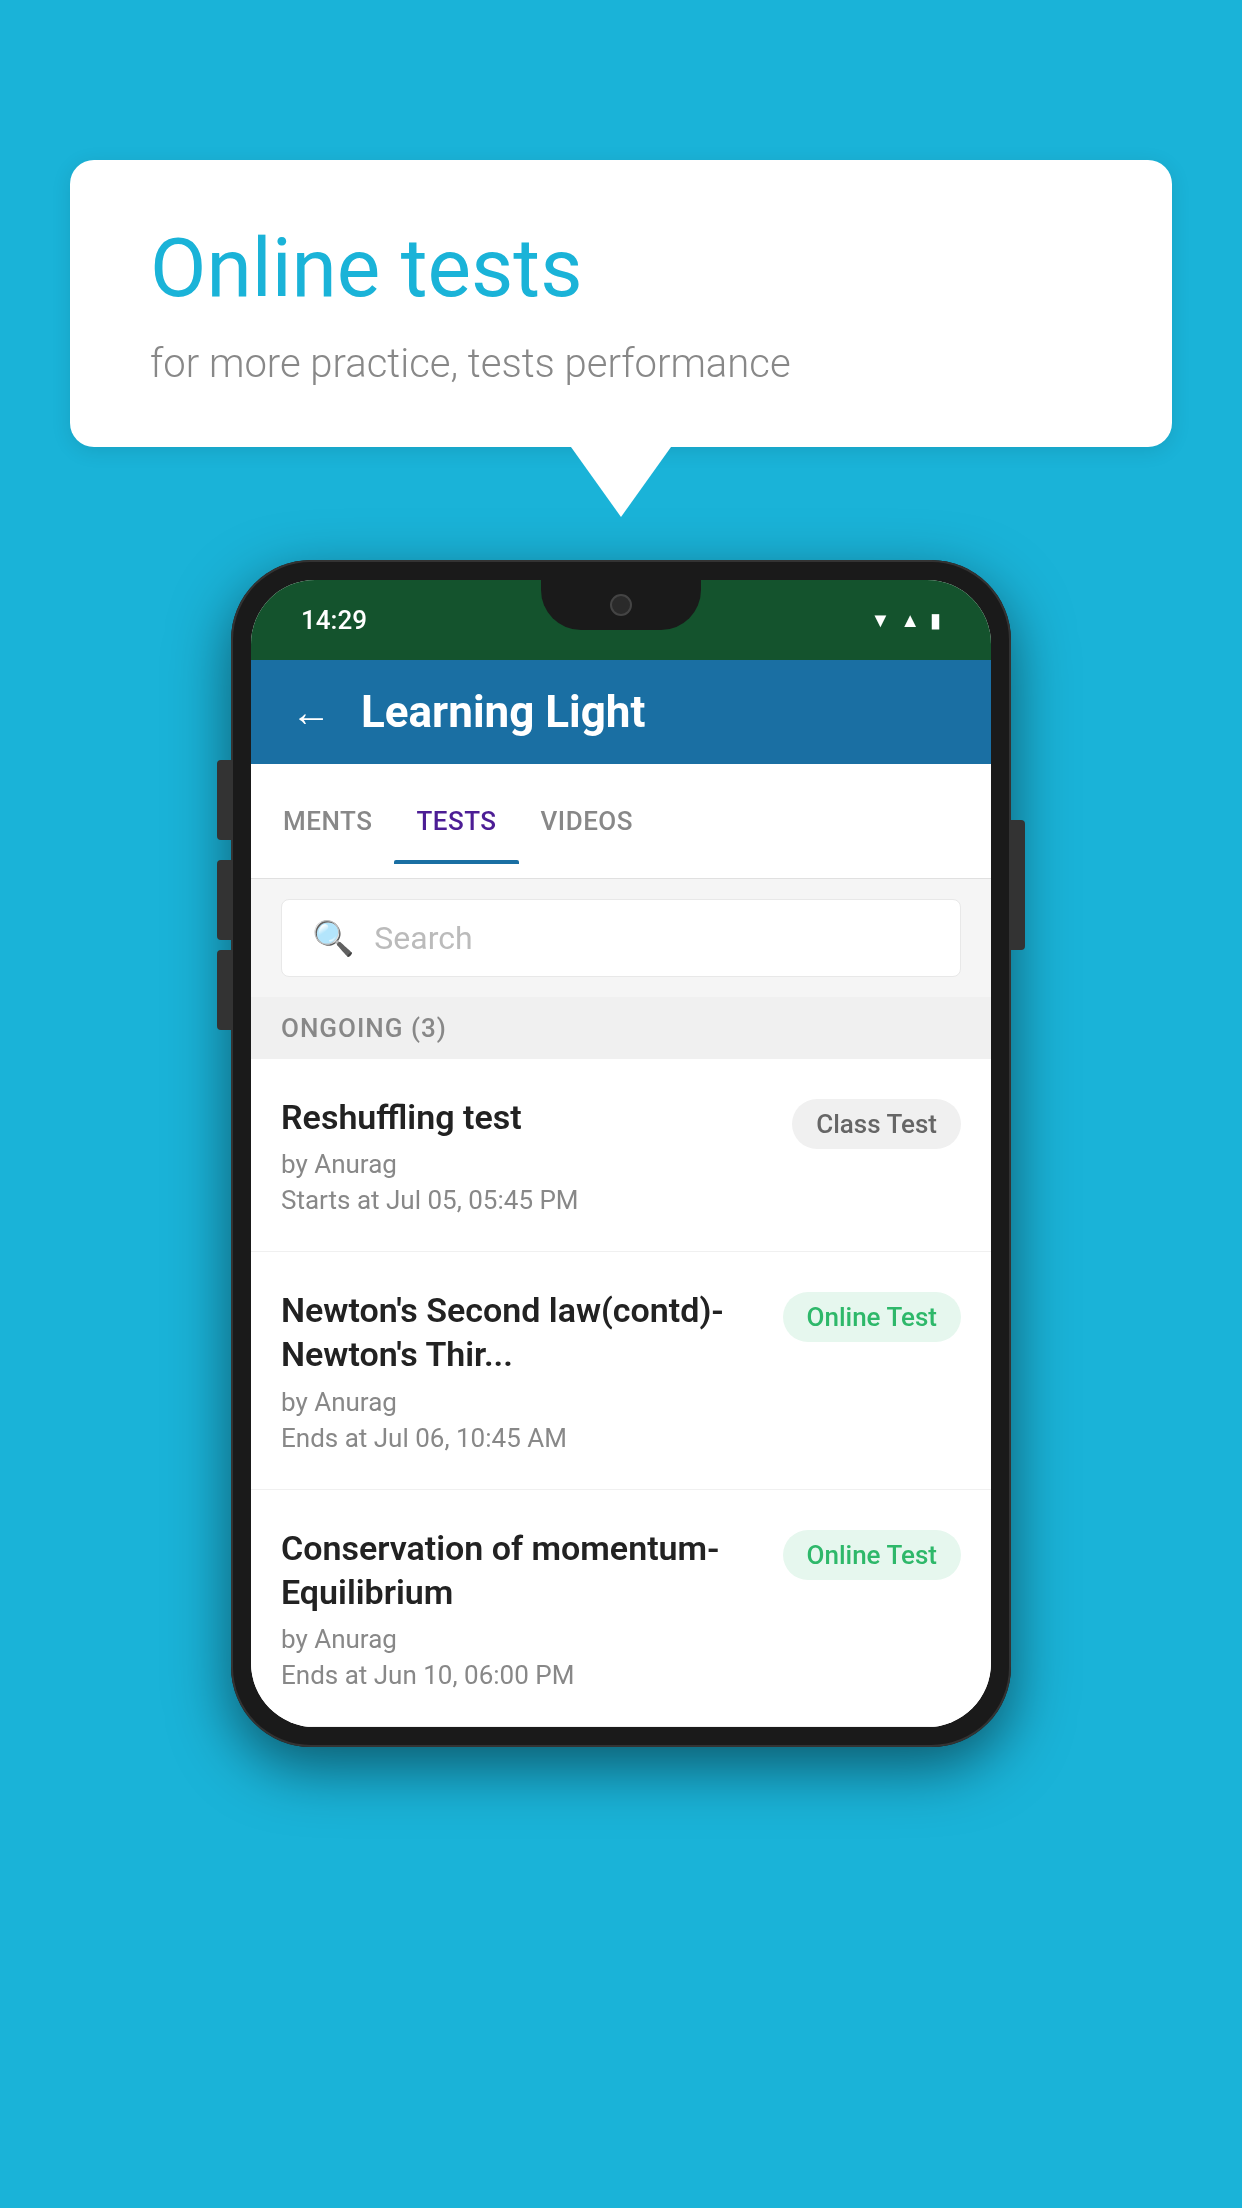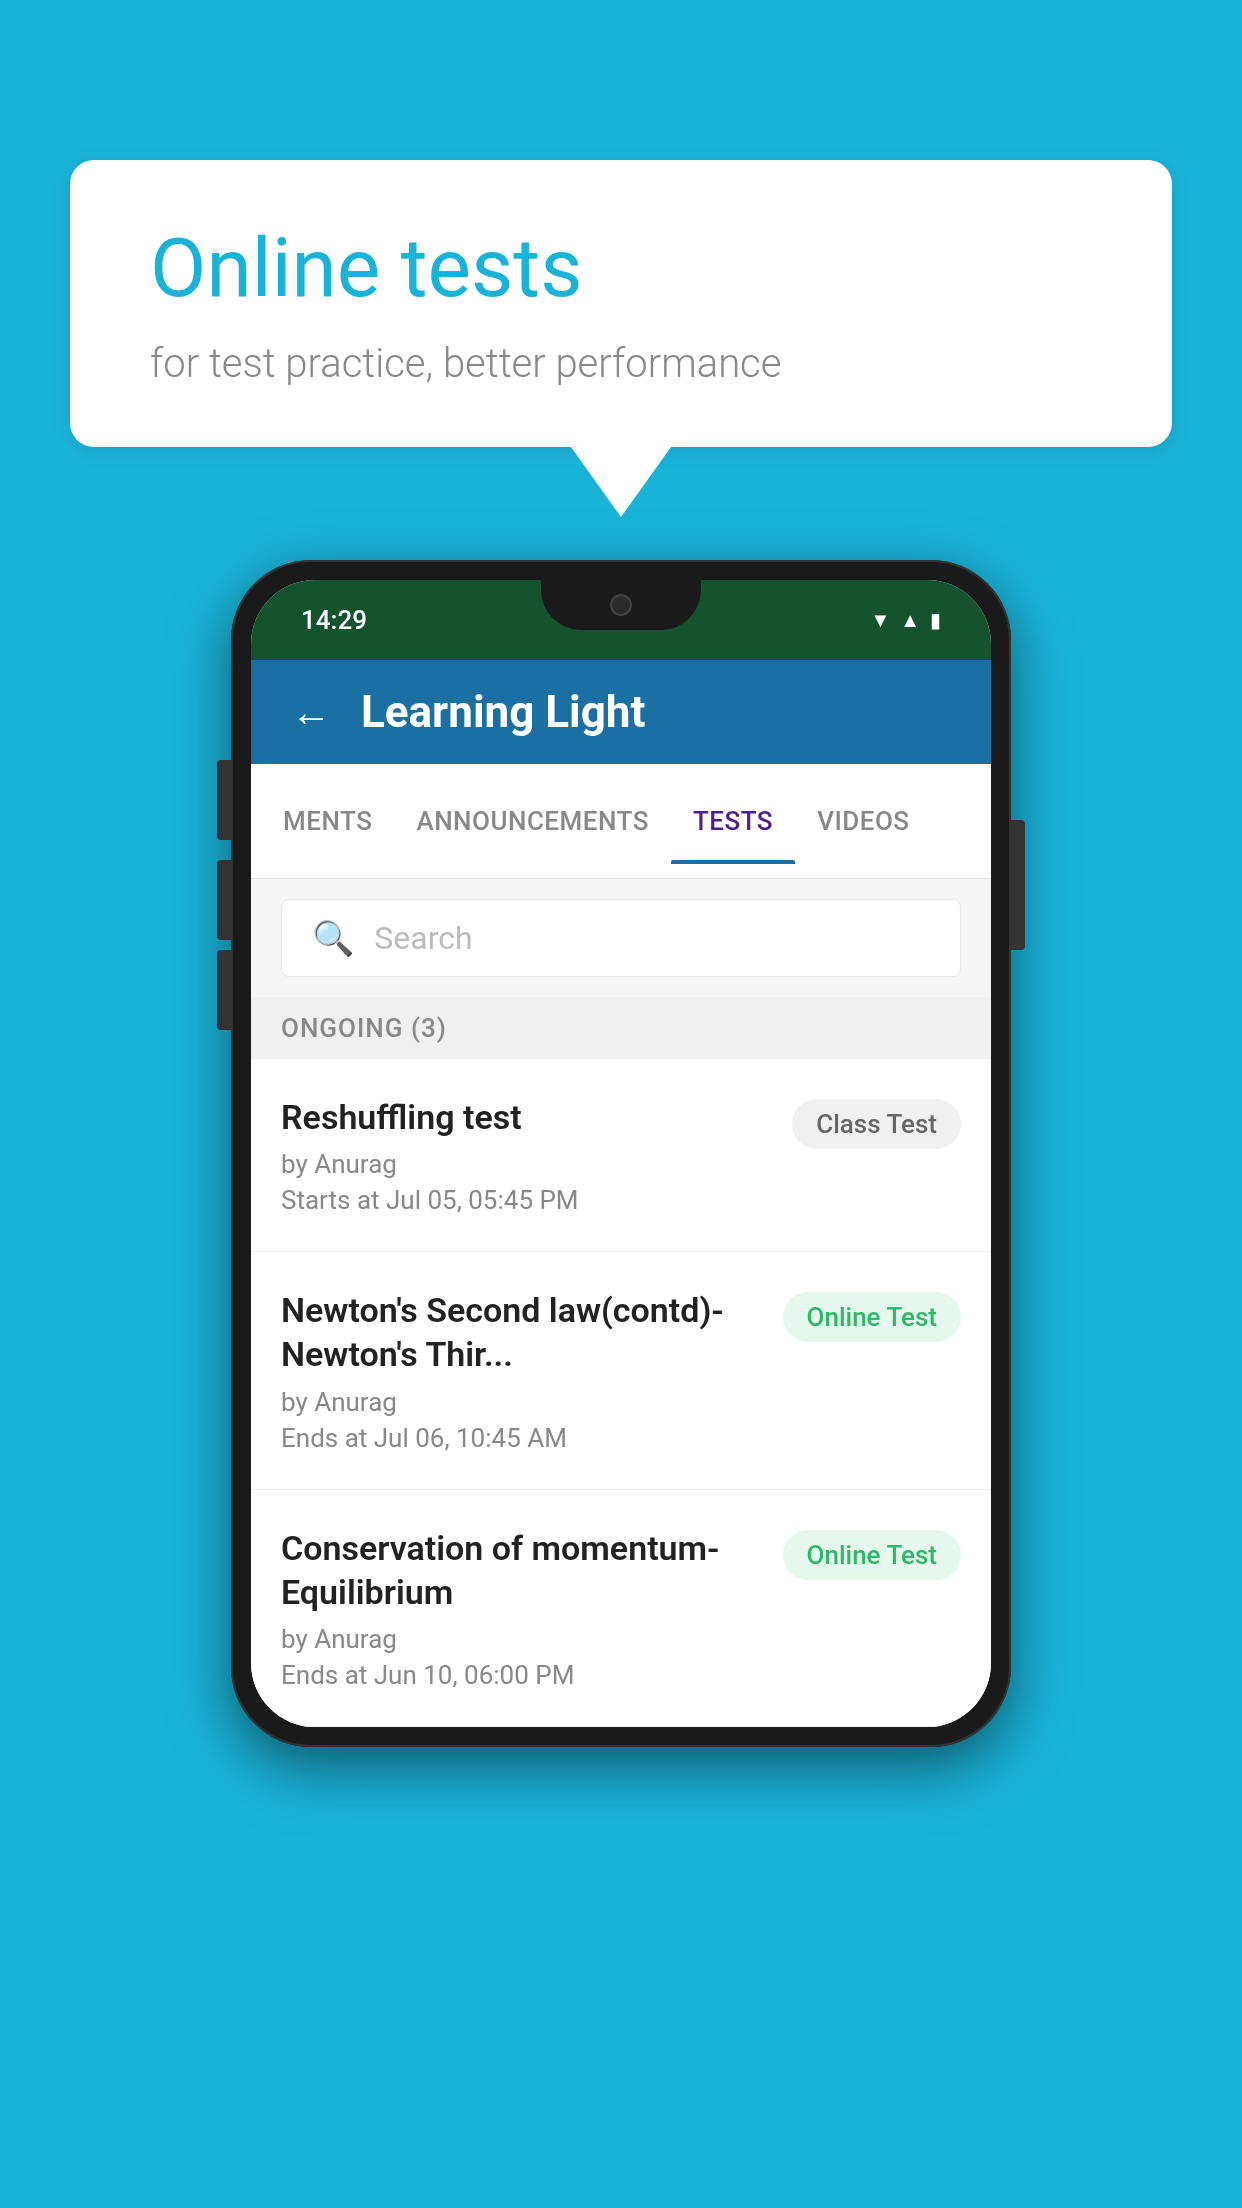--- a/index.html
+++ b/index.html
@@ -312,21 +312,21 @@
       font-weight: 500;
       letter-spacing: 1px;
     }
   </style>
 </head>
 <body>
 
 <div class="speech-bubble-container">
   <div class="speech-bubble">
     <h1>Online tests</h1>
-    <p>for test practice, better performance</p>
+    <p>for more practice, tests performance</p>
   </div>
   <div class="speech-bubble-arrow"></div>
 </div>
 
 <div class="phone-container">
   <div class="phone-outer">
     <div class="phone-inner">
 
       <div class="phone-notch-bar">
         <span class="status-time">14:29</span>
@@ -341,23 +341,20 @@
       </div>
 
       <div class="app-header">
         <span class="back-arrow">←</span>
         <span class="app-header-title">Learning Light</span>
       </div>
 
       <div class="tabs-bar">
         <div class="tab-item">
           <span>MENTS</span>
-        </div>
-        <div class="tab-item">
-          <span>ANNOUNCEMENTS</span>
         </div>
         <div class="tab-item active">
           <span>TESTS</span>
         </div>
         <div class="tab-item">
           <span>VIDEOS</span>
         </div>
       </div>
 
       <div class="search-container">

